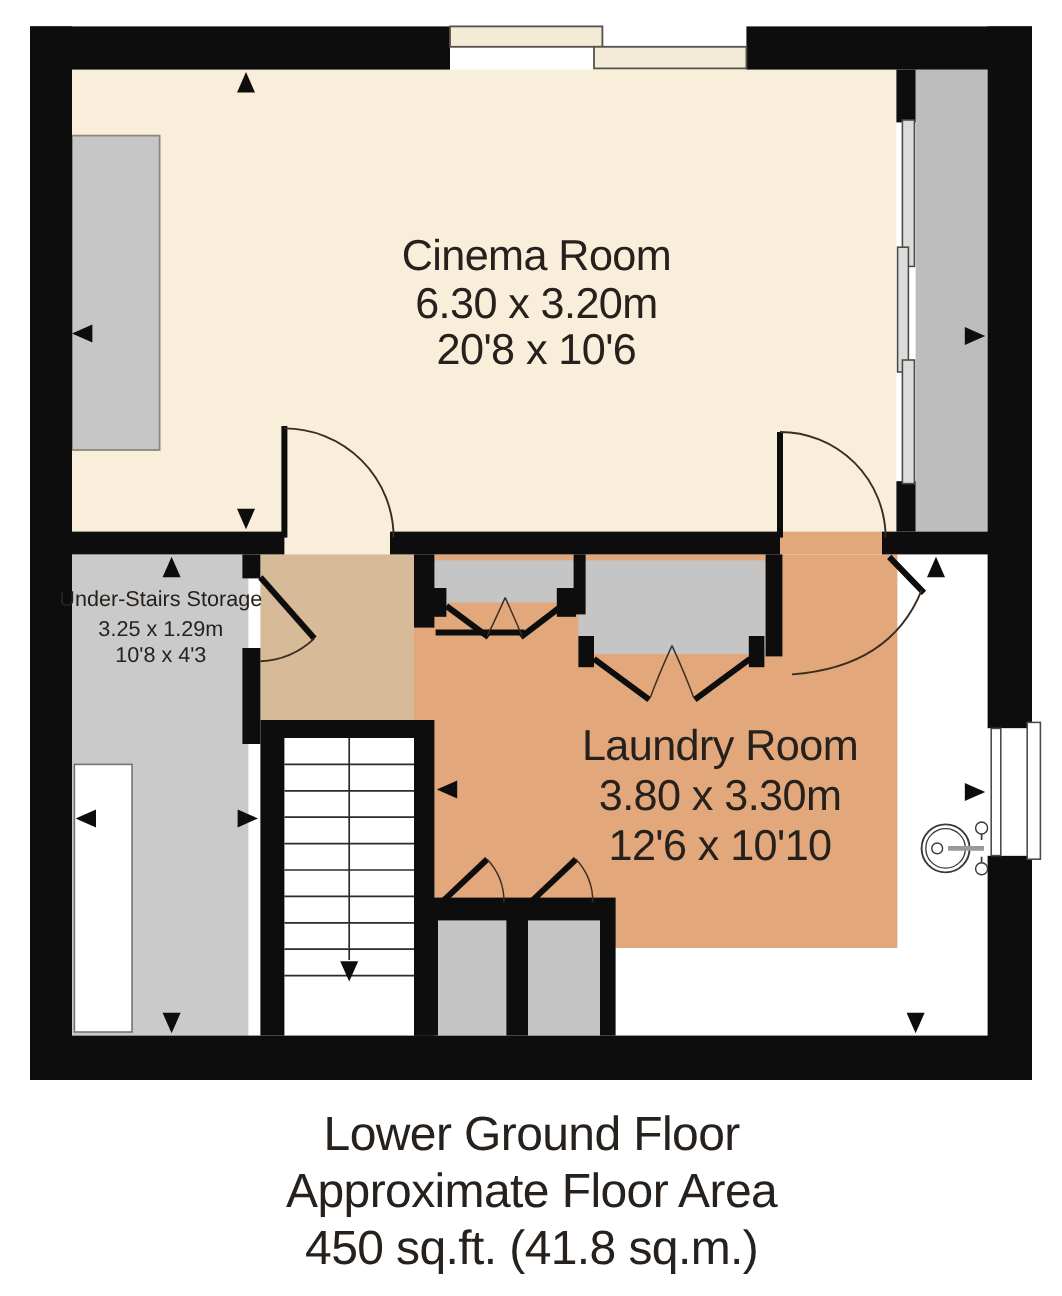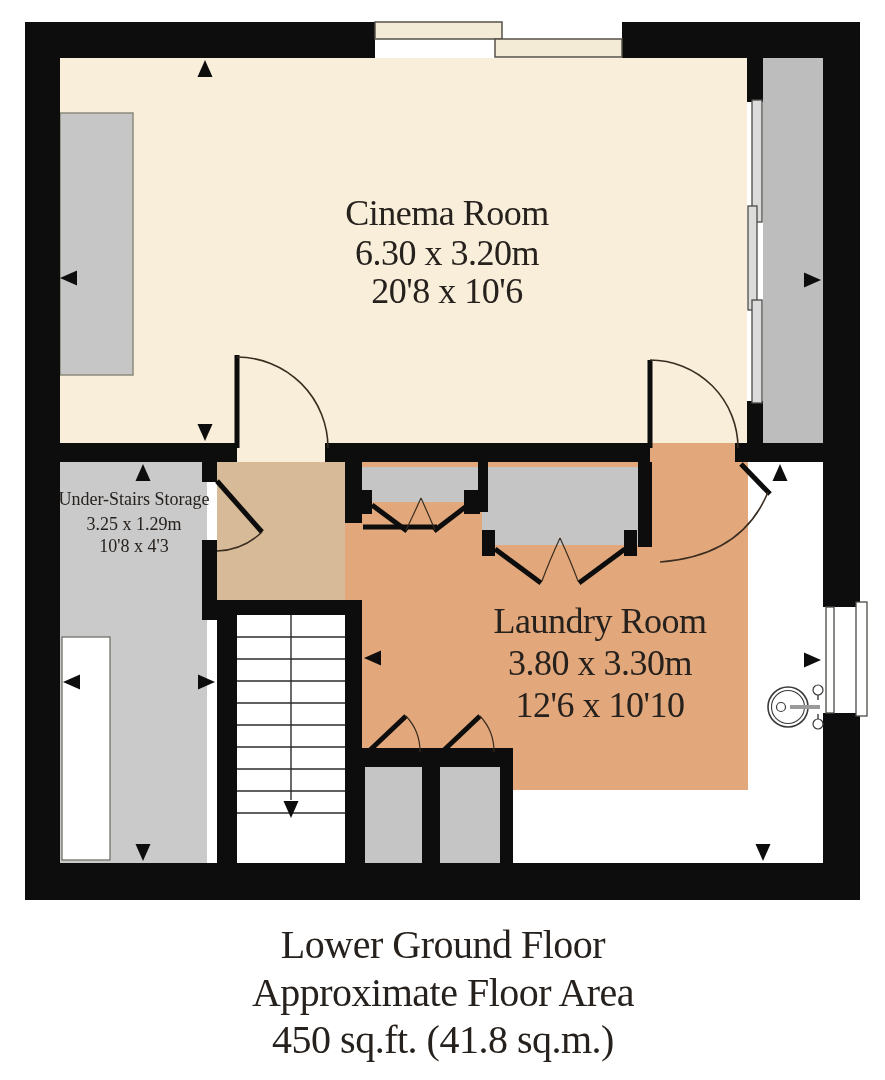--- a/index.html
+++ b/index.html
@@ -1,16 +1,16 @@
 <!DOCTYPE html>
 <html><head>
 <meta charset="utf-8">
 <style>
   html,body{margin:0;padding:0;background:#ffffff;}
-  .page{width:885px;height:1080px;position:relative;background:#ffffff;font-family:Liberation Serif, serif;}
+  .page{width:885px;height:1080px;position:relative;background:#ffffff;font-family:Liberation Sans, sans-serif;}
   svg{display:block;}
   .wall{fill:#0d0d0d;}
   .leaf{stroke:#0d0d0d;stroke-width:5;fill:none;}
   .arc{stroke:#3a2d20;stroke-width:1.6;fill:none;}
   .thinarc{stroke:#3a2d20;stroke-width:1.2;fill:none;}
   .tread{stroke:#2b2b2b;stroke-width:1.4;}
   .winrect{fill:#f4ebd7;stroke:#55514a;stroke-width:1.5;}
   .winglass{fill:#dcdcdc;stroke:#4a4a44;stroke-width:1.3;}
   .arrow{fill:#0d0d0d;}
   .roomlabel{font-size:36px;fill:#26211d;text-anchor:middle;letter-spacing:-0.5px;}

